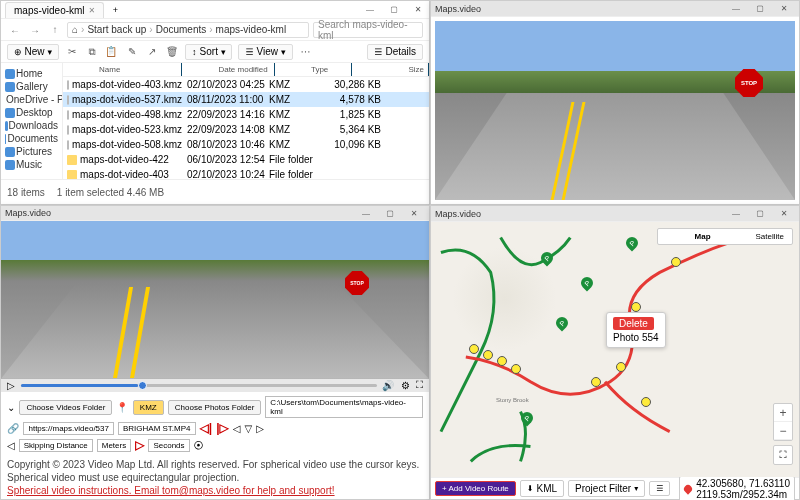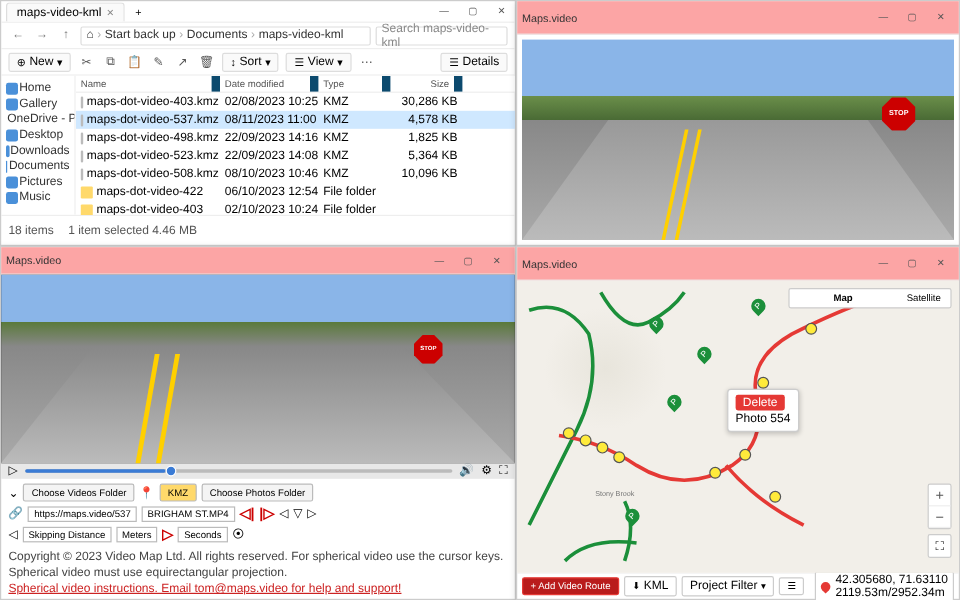--- a/index.html
+++ b/index.html
@@ -1,18 +1,18 @@
 <!DOCTYPE html>
 <html><head>
 <meta charset="utf-8">
 <style>
 *{margin:0;padding:0;box-sizing:border-box;font-family:'Segoe UI',Arial,sans-serif;font-size:10px;}
 body{width:800px;height:500px;background:#f0f0f0;position:relative;overflow:hidden;}
 .win{position:absolute;background:#fff;border:1px solid #ccc;box-shadow:0 2px 6px rgba(0,0,0,.15);display:flex;flex-direction:column;}
-.titlebar{height:28px;display:flex;align-items:center;justify-content:space-between;padding:0 4px;background:#fca5a5;border-bottom:1px solid #eee;}
+.titlebar{height:16px;display:flex;align-items:center;justify-content:space-between;padding:0 4px;background:#e5e5e5;border-bottom:1px solid #eee;}
 .titlebar .ttl{font-size:9px;color:#333;}
 .winbtns{display:flex;gap:2px;}
 .wb{width:22px;height:14px;display:flex;align-items:center;justify-content:center;font-size:8px;color:#555;}
 
 #explorer{left:0;top:0;width:430px;height:205px;}
 .exp-tabs{height:18px;display:flex;border-bottom:1px solid #eee;padding-left:4px;align-items:center;}
 .etab{height:16px;padding:0 8px;border:1px solid #ddd;border-bottom:none;border-radius:3px 3px 0 0;margin-right:2px;display:flex;align-items:center;gap:4px;font-size:9px;background:#fafafa;}
 .etab .x{font-size:8px;color:#888;}
 .etab.plus{width:18px;justify-content:center;border:none;background:none;}
 .exp-nav{height:22px;display:flex;align-items:center;gap:4px;padding:0 6px;border-bottom:1px solid #eee;}
@@ -23,21 +23,21 @@
 .srch{width:110px;height:16px;border:1px solid #ddd;border-radius:2px;padding:0 4px;font-size:9px;color:#888;display:flex;align-items:center;}
 .exp-tb{height:22px;display:flex;align-items:center;gap:6px;padding:0 6px;border-bottom:1px solid #eee;}
 .tbtn{height:16px;padding:0 6px;border:1px solid #ddd;border-radius:2px;display:flex;align-items:center;gap:3px;font-size:9px;background:#fafafa;}
 .tbi{width:14px;height:14px;display:flex;align-items:center;justify-content:center;color:#555;}
 .exp-body{flex:1;display:flex;overflow:hidden;}
 .side{width:62px;border-right:1px solid #eee;padding:4px 2px;overflow:hidden;}
 .sitem{display:flex;align-items:center;gap:1px;padding:1px 2px;font-size:8px;color:#333;white-space:nowrap;}
 .sitem .ic{width:10px;height:10px;border-radius:2px;}
 .ftbl{flex:1;overflow:auto;}
 .fhdr{display:flex;border-bottom:1px solid #eee;position:sticky;top:0;background:#fff;}
-.fhdr div{padding:2px 4px;font-size:8px;color:#555;border-right:7px solid #0c4a6e;}
+.fhdr div{padding:2px 4px;font-size:8px;color:#555;border-right:1px solid #0c4a6e;margin-left:32px;}
 .c1{width:120px;}.c2{width:82px;}.c3{width:60px;}.c4{width:60px;text-align:right;}
 .frow{display:flex;padding:1px 0;font-size:8px;}
 .frow.sel{background:#cfe8ff;}
 .frow div{padding:1px 4px;white-space:nowrap;overflow:hidden;}
 .frow .c1{display:flex;align-items:center;gap:3px;}
 .fic{width:10px;height:10px;display:inline-block;}
 .fic.kmz{background:#fff;border:1px solid #bbb;border-radius:1px;}
 .fic.fld{background:#ffd96b;border-radius:1px;}
 .exp-stat{height:14px;border-top:1px solid #eee;padding:12px 6px;font-size:8px;color:#555;display:flex;align-items:center;gap:12px;}
 
@@ -87,21 +87,21 @@
 .popup .del{background:#e53935;color:#fff;padding:1px 6px;border-radius:2px;display:inline-block;margin-bottom:2px;}
 .mtype{position:absolute;top:6px;right:6px;display:flex;background:#fff;border:1px solid #ccc;border-radius:2px;overflow:hidden;}
 .mtype div{padding:3px 8px;font-size:8px;margin-left:29px;}
 .mtype .act{font-weight:bold;}
 .zm{position:absolute;right:6px;bottom:36px;width:20px;background:#fff;border:1px solid #ccc;border-radius:2px;}
 .zm div{height:18px;display:flex;align-items:center;justify-content:center;border-bottom:1px solid #eee;font-size:12px;color:#555;}
 .fs{position:absolute;right:6px;bottom:12px;width:20px;height:20px;background:#fff;border:1px solid #ccc;border-radius:2px;display:flex;align-items:center;justify-content:center;font-size:10px;}
 .toast{position:absolute;bottom:30px;left:50%;transform:translateX(-50%);background:#e53935;color:#fff;padding:2px 8px;border-radius:2px;font-size:8px;}
 .mfoot{height:22px;border-top:1px solid #eee;display:flex;align-items:center;gap:4px;padding:0 4px;}
 .mfb{padding:2px 6px;border:1px solid #ccc;border-radius:2px;font-size:8px;background:#fff;display:flex;align-items:center;gap:3px;}
-.mfb.red{background:#b91c1c;color:#fff;border-color:#e53935;}
+.mfb.red{background:#4c1d95;color:#fff;border-color:#e53935;}
 .coords{margin-left:auto;font-size:7px;background:#fff;border:1px solid #ccc;padding:1px 4px;border-radius:2px;display:flex;align-items:center;gap:4px;line-height:1.1;}
 .rpin{width:8px;height:8px;background:#e53935;border-radius:50% 50% 50% 0;transform:rotate(-45deg);}
 .mlbl{position:absolute;font-size:6px;color:#777;}
 </style>
 </head>
 <body>
 
 <div class="win" id="explorer">
   <div class="exp-tabs">
     <div class="etab">
@@ -185,21 +185,21 @@
     <div class="ftbl">
       <div class="fhdr">
         <div class="c1">Name</div>
         <div class="c2">Date modified</div>
         <div class="c3">Type</div>
         <div class="c4">Size</div>
       </div>
       <div id="frows">
           <div class="frow">
             <div class="c1"><span class="fic kmz"></span>maps-dot-video-403.kmz</div>
-            <div class="c2">02/08/2023 10:25</div>
+            <div class="c2">02/10/2023 04:25</div>
             <div class="c3">KMZ</div>
             <div class="c4">30,286 KB</div>
           </div>
           <div class="frow sel">
             <div class="c1"><span class="fic kmz"></span>maps-dot-video-537.kmz</div>
             <div class="c2">08/11/2023 11:00</div>
             <div class="c3">KMZ</div>
             <div class="c4">4,578 KB</div>
           </div>
           <div class="frow">
@@ -290,20 +290,21 @@
     <span>⚙</span>
     <span>⛶</span>
   </div>
   <div class="ptools">
     <div class="prw">
       <span>⌄</span>
       <div class="pbtn">Choose Videos Folder</div>
       <span style="color:#1b8f3a">📍</span>
       <div class="pbtn y">KMZ</div>
       <div class="pbtn">Choose Photos Folder</div>
+      <span class="pin" style="flex:1">C:\Users\tom\Documents\maps-video-kml</span>
     </div>
     <div class="prw">
       <span>🔗</span>
       <span class="pin">https://maps.video/537</span>
       <span class="pin">BRIGHAM ST.MP4</span>
       <span class="parr">◁|</span>
       <span class="parr">|▷</span>
       <span>◁</span>
       <span>▽</span>
       <span>▷</span>

